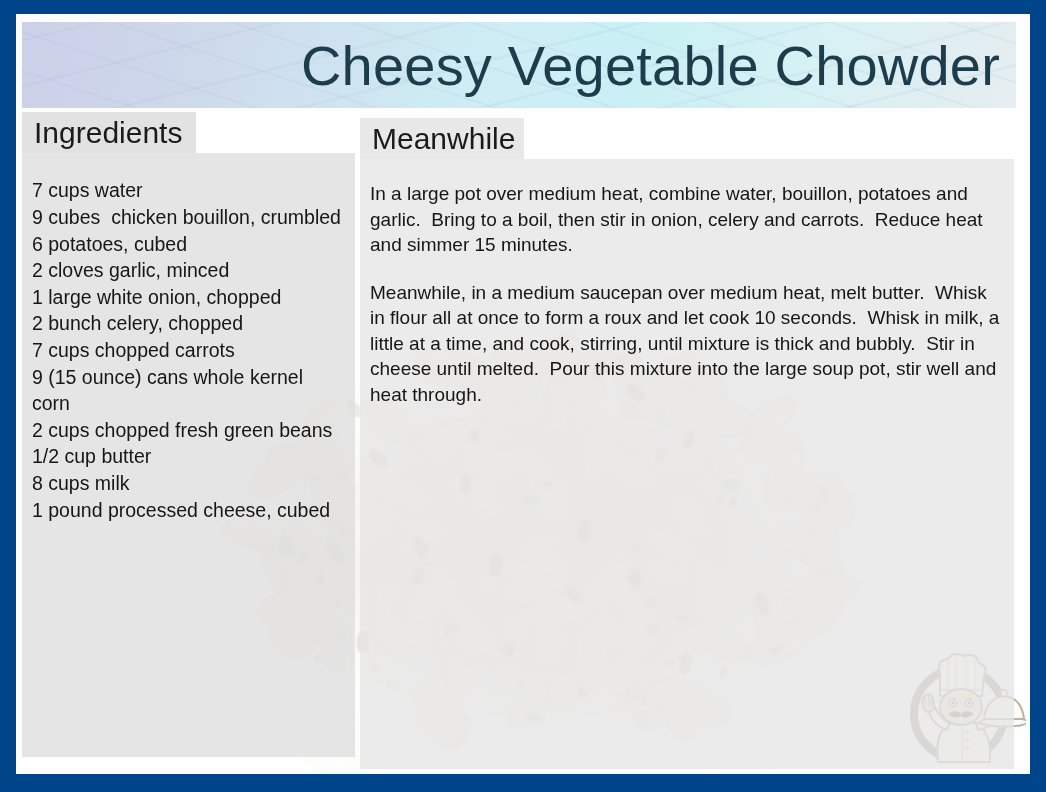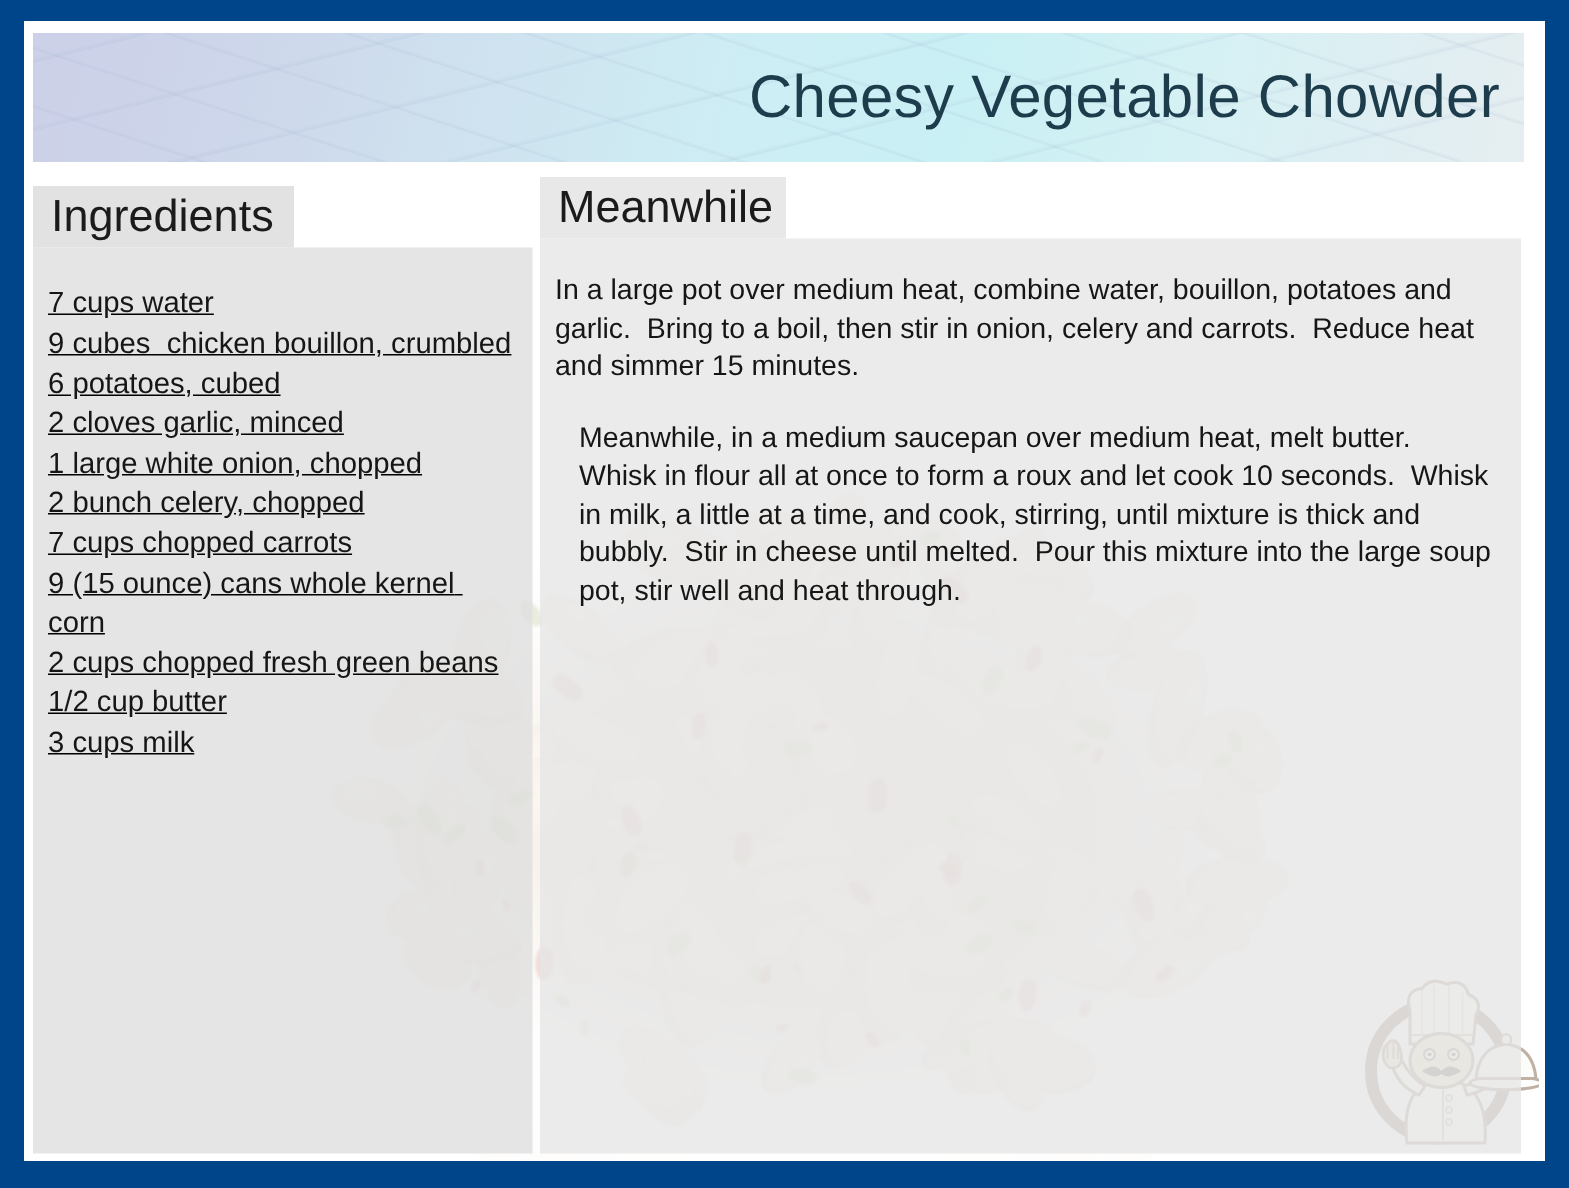--- a/index.html
+++ b/index.html
@@ -141,21 +141,21 @@
         #d6f1f4 78%,
         #e0eef2 92%,
         #e6eef1 100%);
     display: flex;
     align-items: center;
     justify-content: flex-end;
     box-sizing: border-box;
     padding-right: 16px;
   }
   .banner-title {
-    font-size: 40px;
+    font-size: 56px;
     font-weight: 400;
     color: #1e3d4c;
     letter-spacing: 0.2px;
     white-space: nowrap;
   }
 
   
   .col {
     position: absolute;
     z-index: 12;
@@ -172,21 +172,21 @@
     color: #1b1b1b;
     line-height: 1.08;
     white-space: nowrap;
   }
   .panel {
     background: rgba(223,223,223,0.80);
     box-sizing: border-box;
   }
 
   
-  #col-ingredients { left: 22px; top: 124px; width: 345px; text-decoration: underline; }
+  #col-ingredients { left: 22px; top: 112px; width: 345px; }
   #col-ingredients .tab   { width: 174px; }
   #col-ingredients .panel { width: 333px; height: 604px; padding: 24px 10px 10px 10px; }
 
   
   #col-directions { left: 360px; top: 118px; width: 654px; }
   #col-directions .tab   { width: 164px; background: rgba(230,230,230,0.92); }
   #col-directions .panel { width: 654px; height: 610px; padding: 22px 14px 10px 10px;
                            background: rgba(230,230,230,0.78); }
 
   .ingredient-line {
@@ -195,21 +195,21 @@
     color: #161616;
     white-space: pre-wrap;
   }
   .direction-para {
     font-size: 19px;
     line-height: 25.5px;
     color: #161616;
     margin: 0 0 22px 0;
     white-space: pre-wrap;
   }
-  .direction-para:last-child { margin-bottom: 0; margin-left: 16px; }
+  .direction-para:last-child { margin-bottom: 0; }
 </style>
 </head>
 <body>
 
 <div id="card">
 
   <div class="photo-layer">
     <div class="bowl-rim"></div>
     <div class="bowl">
       <div id="beans">
@@ -438,21 +438,22 @@
           <div class="ingredient-line">7 cups water</div>
           <div class="ingredient-line">9 cubes  chicken bouillon, crumbled</div>
           <div class="ingredient-line">6 potatoes, cubed</div>
           <div class="ingredient-line">2 cloves garlic, minced</div>
           <div class="ingredient-line">1 large white onion, chopped</div>
           <div class="ingredient-line">2 bunch celery, chopped</div>
           <div class="ingredient-line">7 cups chopped carrots</div>
           <div class="ingredient-line">9 (15 ounce) cans whole kernel corn</div>
           <div class="ingredient-line">2 cups chopped fresh green beans</div>
           <div class="ingredient-line">1/2 cup butter</div>
-          <div class="ingredient-line">3 cups milk</div>
+          <div class="ingredient-line">8 cups milk</div>
+          <div class="ingredient-line">1 pound processed cheese, cubed</div>
         </div>
     </div>
   </div>
 
   <div class="col" id="col-directions">
     <div class="tab">
       <div class="tab-heading">Meanwhile</div>
     </div>
     <div class="panel">
       <div id="directions-body">

